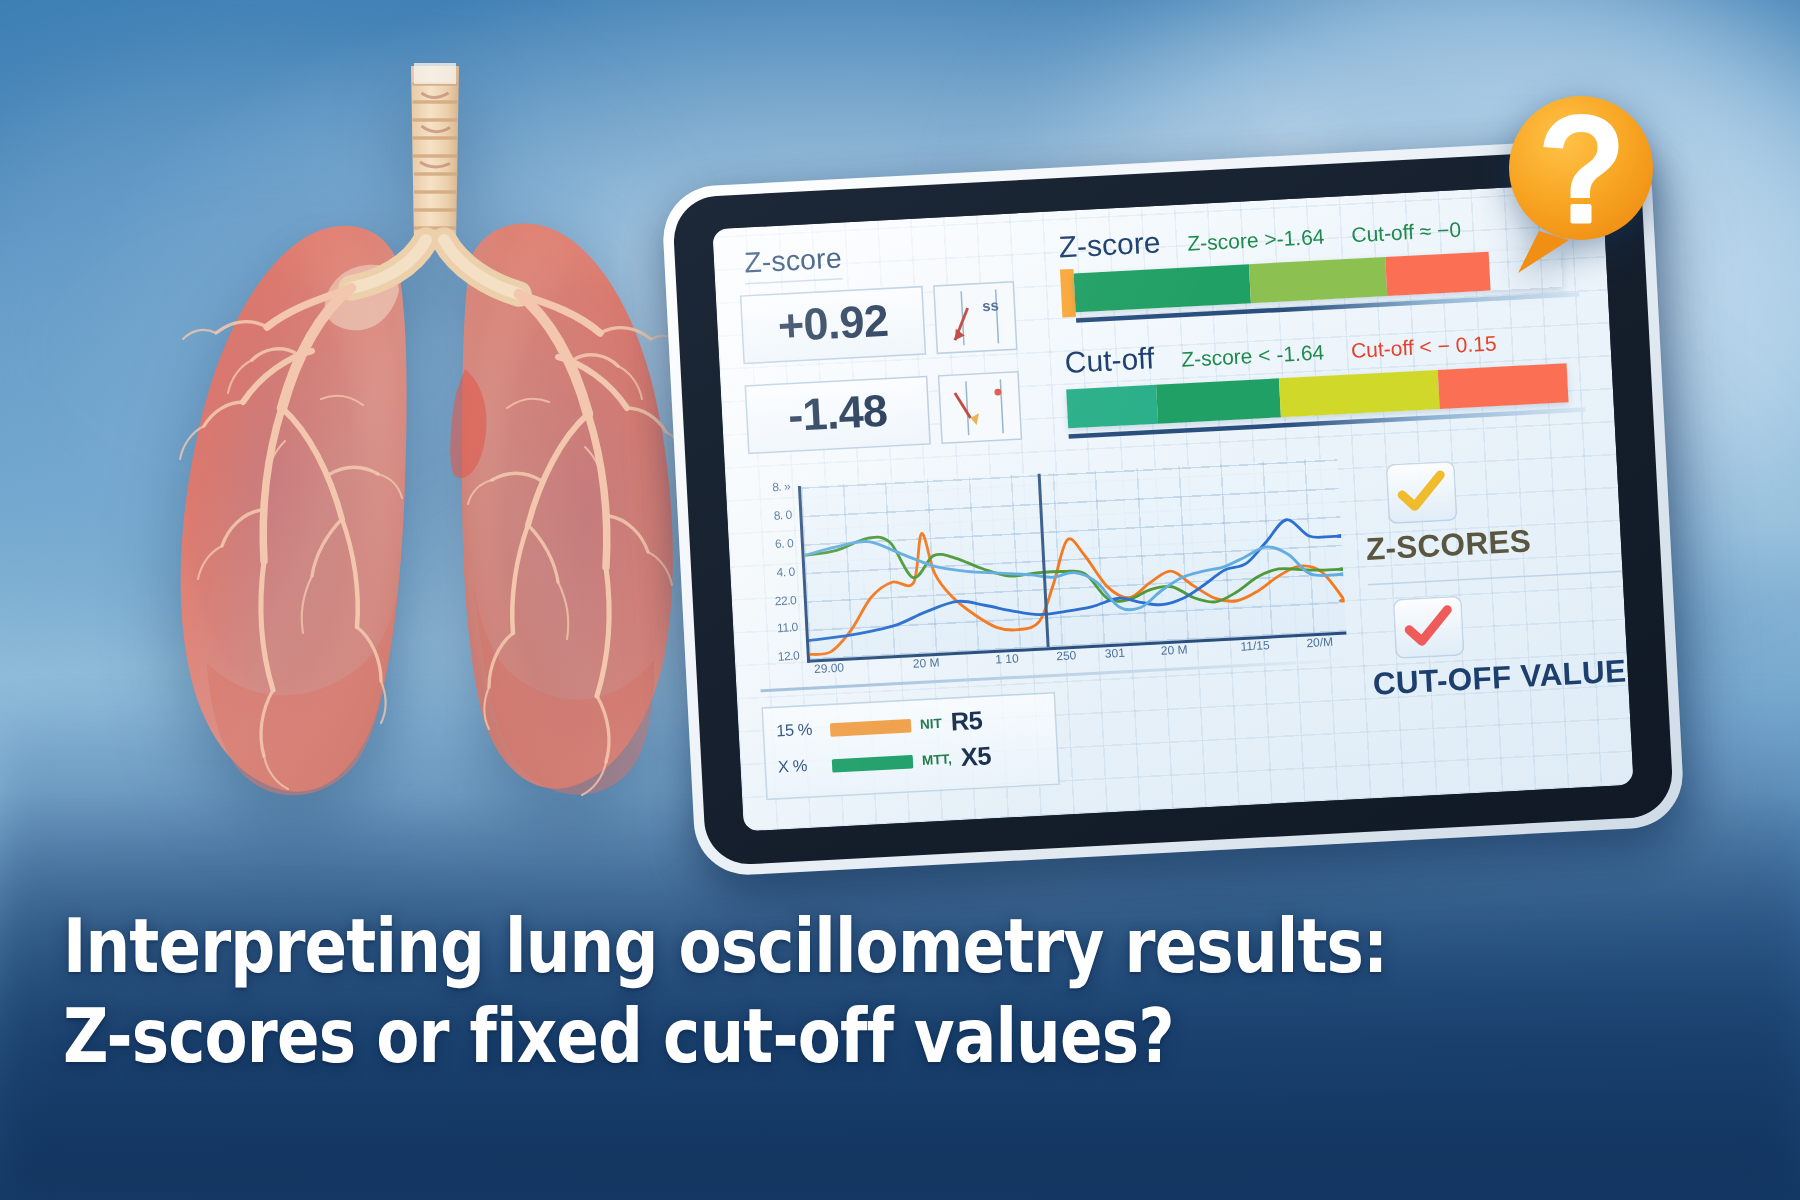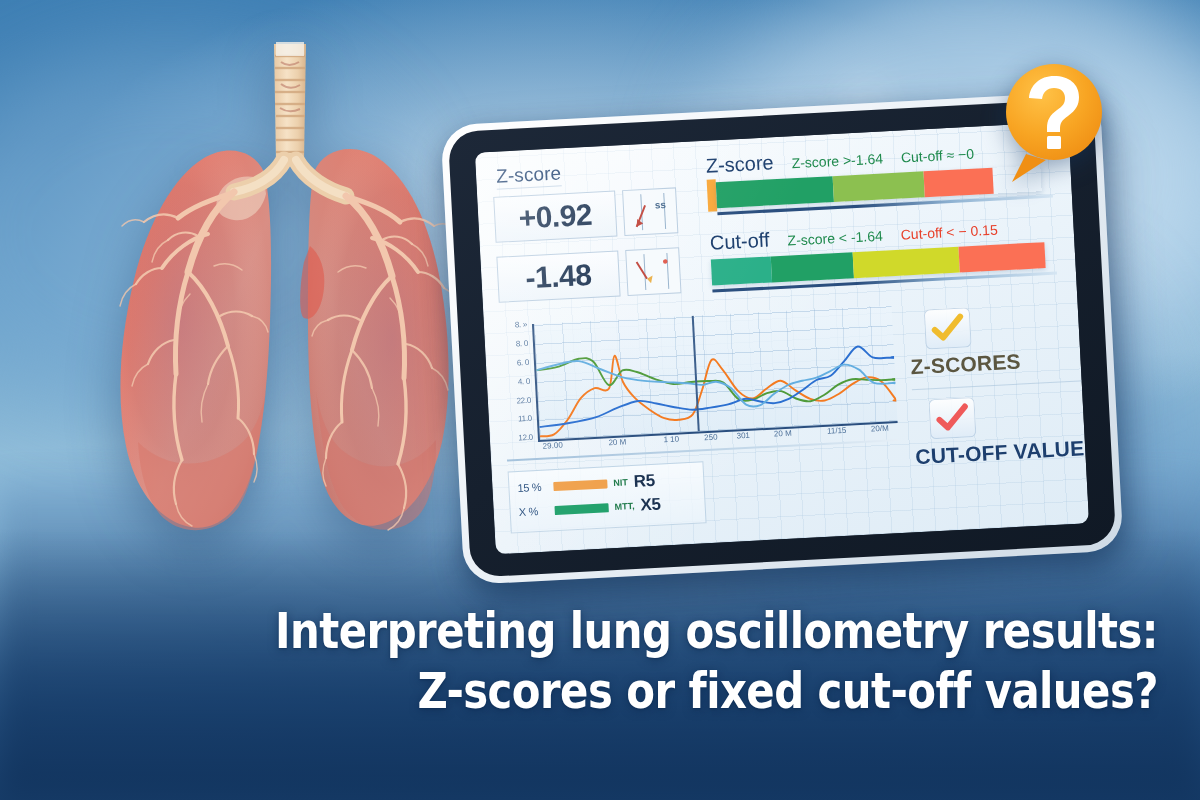--- a/index.html
+++ b/index.html
@@ -177,21 +177,21 @@
   .dec-label.amber { color:#5b5640; }
   .dec-rule { height:1px; background:rgba(160,190,215,.55); margin:8px 0 10px; }
 
   
   #qbadge { position:absolute; left:996px; top:58px; width:116px; height:128px; }
   #qbadge svg { width:100%; height:100%; filter:drop-shadow(0 6px 12px rgba(20,55,100,.45)); }
 
   
   #headline {
     position:absolute; left:0; right:0; top:602px;
-    text-align:right; color:#ffffff;
+    text-align:left; color:#ffffff;
     text-shadow:0 2px 10px rgba(10,38,76,.55), 0 1px 2px rgba(10,38,76,.5);
   }
   #headline div {
     font-family:"DejaVu Sans Condensed","Liberation Sans Narrow","Liberation Sans", sans-serif;
     font-weight:700; font-size:50px; line-height:1.19;
     letter-spacing:-.6px; transform:scaleX(.93); transform-origin:50% 50%;
   }
 </style>
 </head>
 <body>

